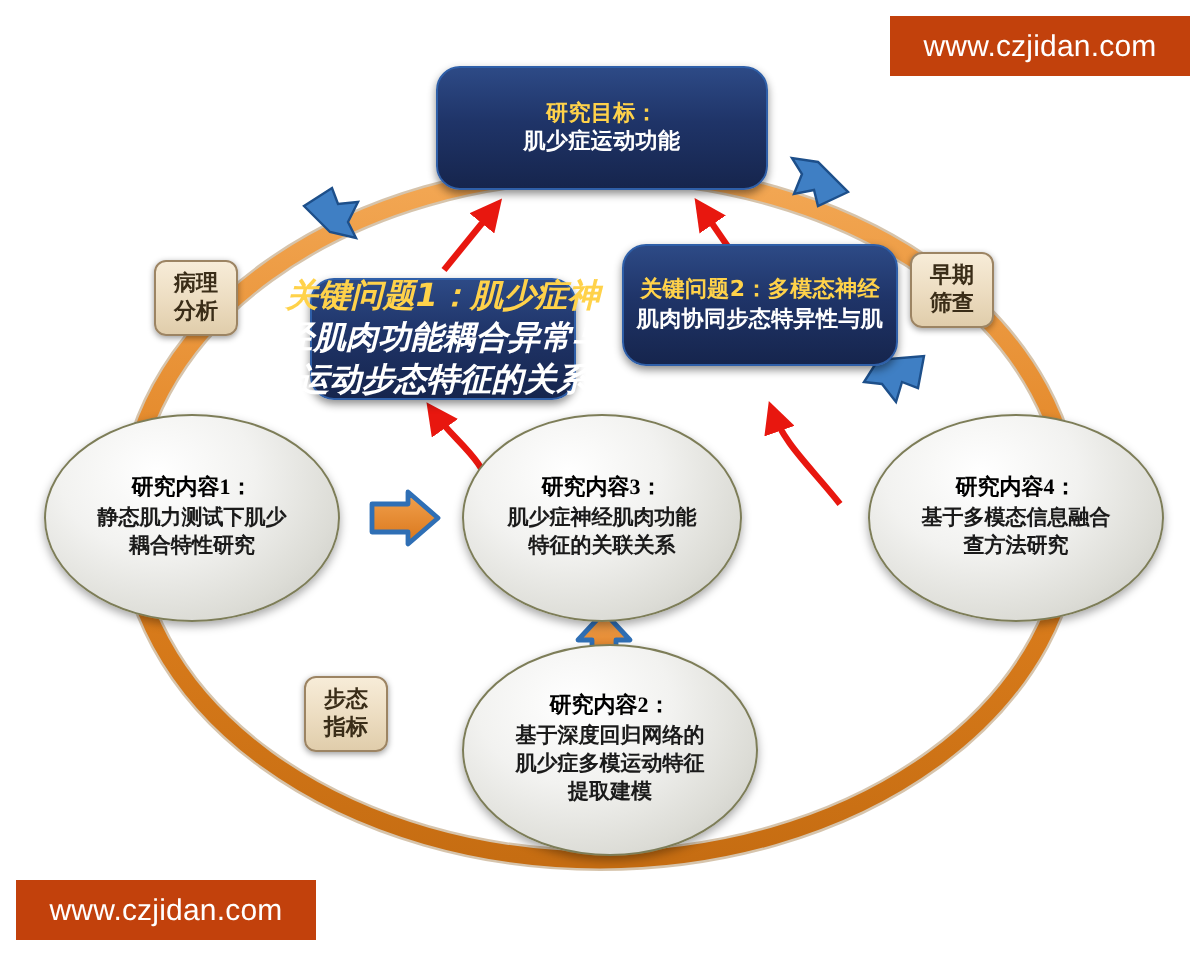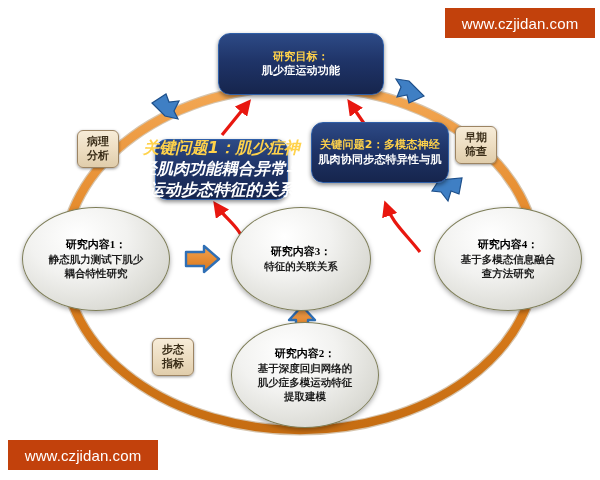--- a/index.html
+++ b/index.html
@@ -183,20 +183,21 @@
   </div>
 
   <div class="oval" id="c1">
     <span class="ln ttl">研究内容1：</span>
     <span class="ln">静态肌力测试下肌少</span>
     <span class="ln">耦合特性研究</span>
   </div>
 
   <div class="oval" id="c3">
     <span class="ln ttl">研究内容3：</span>
+    <span class="ln">肌少症神经肌肉功能</span>
     <span class="ln">特征的关联关系</span>
   </div>
 
   <div class="oval" id="c4">
     <span class="ln ttl">研究内容4：</span>
     <span class="ln">基于多模态信息融合</span>
     <span class="ln">查方法研究</span>
   </div>
 
   <div class="oval" id="c2">

